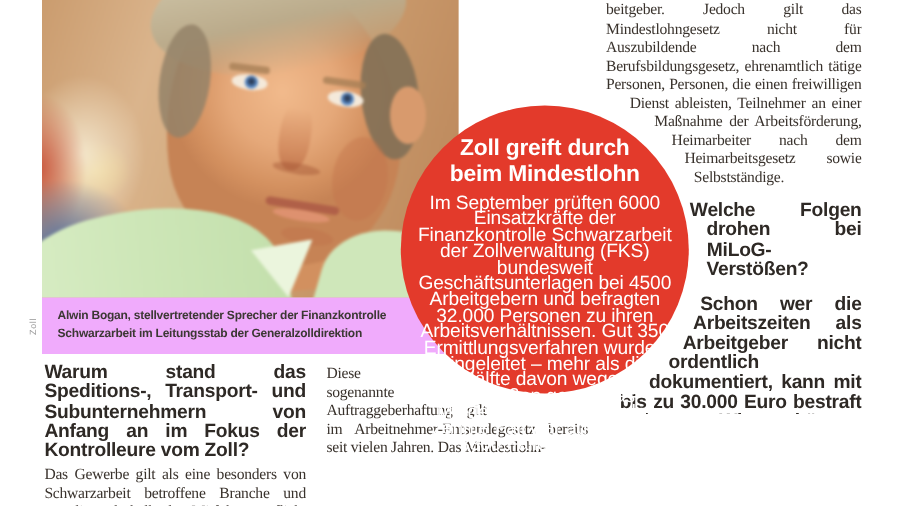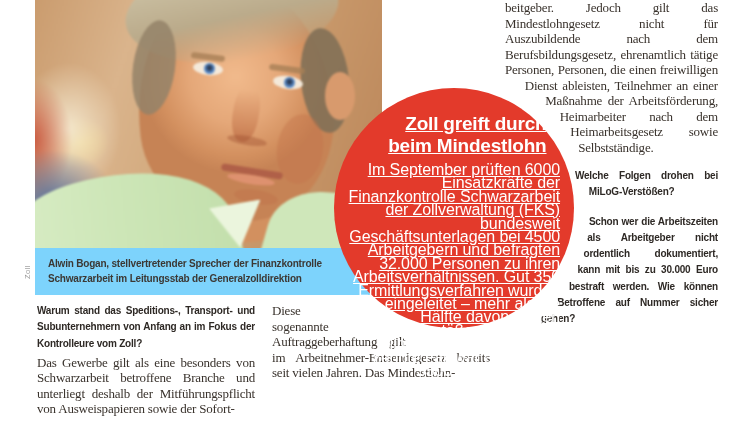--- a/index.html
+++ b/index.html
@@ -45,38 +45,38 @@
   .p-chin{left:205px;top:196px;width:44px;height:14px;transform:rotate(9deg);border-radius:50%;background:rgba(190,110,72,.35);}
   .p-shirtL{left:-20px;top:178px;width:225px;height:120px;transform:rotate(-16deg);border-radius:35% 65% 10% 10%;
     background:linear-gradient(100deg,#d9edc6 0%,#cde6b7 50%,#c3dfac 100%);}
   .p-shirtR{left:238px;top:198px;width:120px;height:90px;transform:rotate(16deg);border-radius:55% 45% 0 0;background:#cfe7ba;}
   .p-collar{left:182px;top:208px;width:52px;height:46px;transform:rotate(-6deg);background:#ebf5dd;
     clip-path:polygon(0 8%, 100% 0, 52% 100%);}
 
   
   .credit{position:absolute;left:23px;top:265px;writing-mode:vertical-rl;transform:rotate(180deg);
     font-size:7.5px;color:#9a9a9a;letter-spacing:.5px;z-index:2;}
-  .caption{position:absolute;left:35px;top:248px;width:347px;height:47px;background:#7dd3fc;box-sizing:border-box;
+  .caption{position:absolute;left:35px;top:248px;width:347px;height:47px;background:#f0abfc;box-sizing:border-box;
     padding:8px 12px 0 13px;font-weight:bold;font-size:10px;line-height:15px;letter-spacing:-.2px;color:#3c3834;z-index:1;}
 
   
   .badge{position:absolute;left:334px;top:88px;width:240px;height:240px;border-radius:50%;
-    background:#e33a2b;color:#fff;text-align:right;z-index:5;text-decoration:underline;}
+    background:#e33a2b;color:#fff;text-align:center;z-index:5;}
   .badge-title{margin:25px auto 0;max-width:185px;font-weight:bold;font-size:19px;line-height:21.5px;letter-spacing:-.2px;}
   .badge-body{margin:7px auto 0;width:212px;font-size:16px;line-height:13.4px;letter-spacing:-.1px;}
   .badge-byline{margin-top:2px;font-style:italic;font-size:15px;}
 
   
   .col{position:absolute;overflow:hidden;z-index:2;}
   .col-left{left:37px;top:303px;width:218px;height:119px;}
   .col-mid{left:272px;top:303px;width:218px;height:119px;}
   .col-right{left:505px;top:0;width:213px;height:345px;}
   .a{font-family:"Liberation Serif",serif;font-size:13px;line-height:15.5px;color:#39322c;
      text-align:justify;letter-spacing:-.2px;margin:0;hyphens:auto;}
-  .q{font-family:"Liberation Sans",sans-serif;font-weight:bold;font-size:10px;line-height:16.3px;
+  .q{font-family:"Liberation Sans",sans-serif;font-weight:bold;font-size:16px;line-height:16.3px;
      color:#2e2925;text-align:justify;letter-spacing:-.2px;margin:0 0 3px;hyphens:auto;}
   .col-right .q{margin:13px 0 2px;}
   .col-right .q.hang{padding-left:12px;text-indent:-12px;}
   .spacer-right{float:left;width:85px;height:344px;shape-outside:circle(127px at -51px 208px);shape-margin:8px;}
   .spacer-mid{float:right;width:135px;height:42px;shape-outside:circle(127px at 99px -95px);shape-margin:8px;}
 </style>
 </head>
 <body>
 
 <div class="page">

